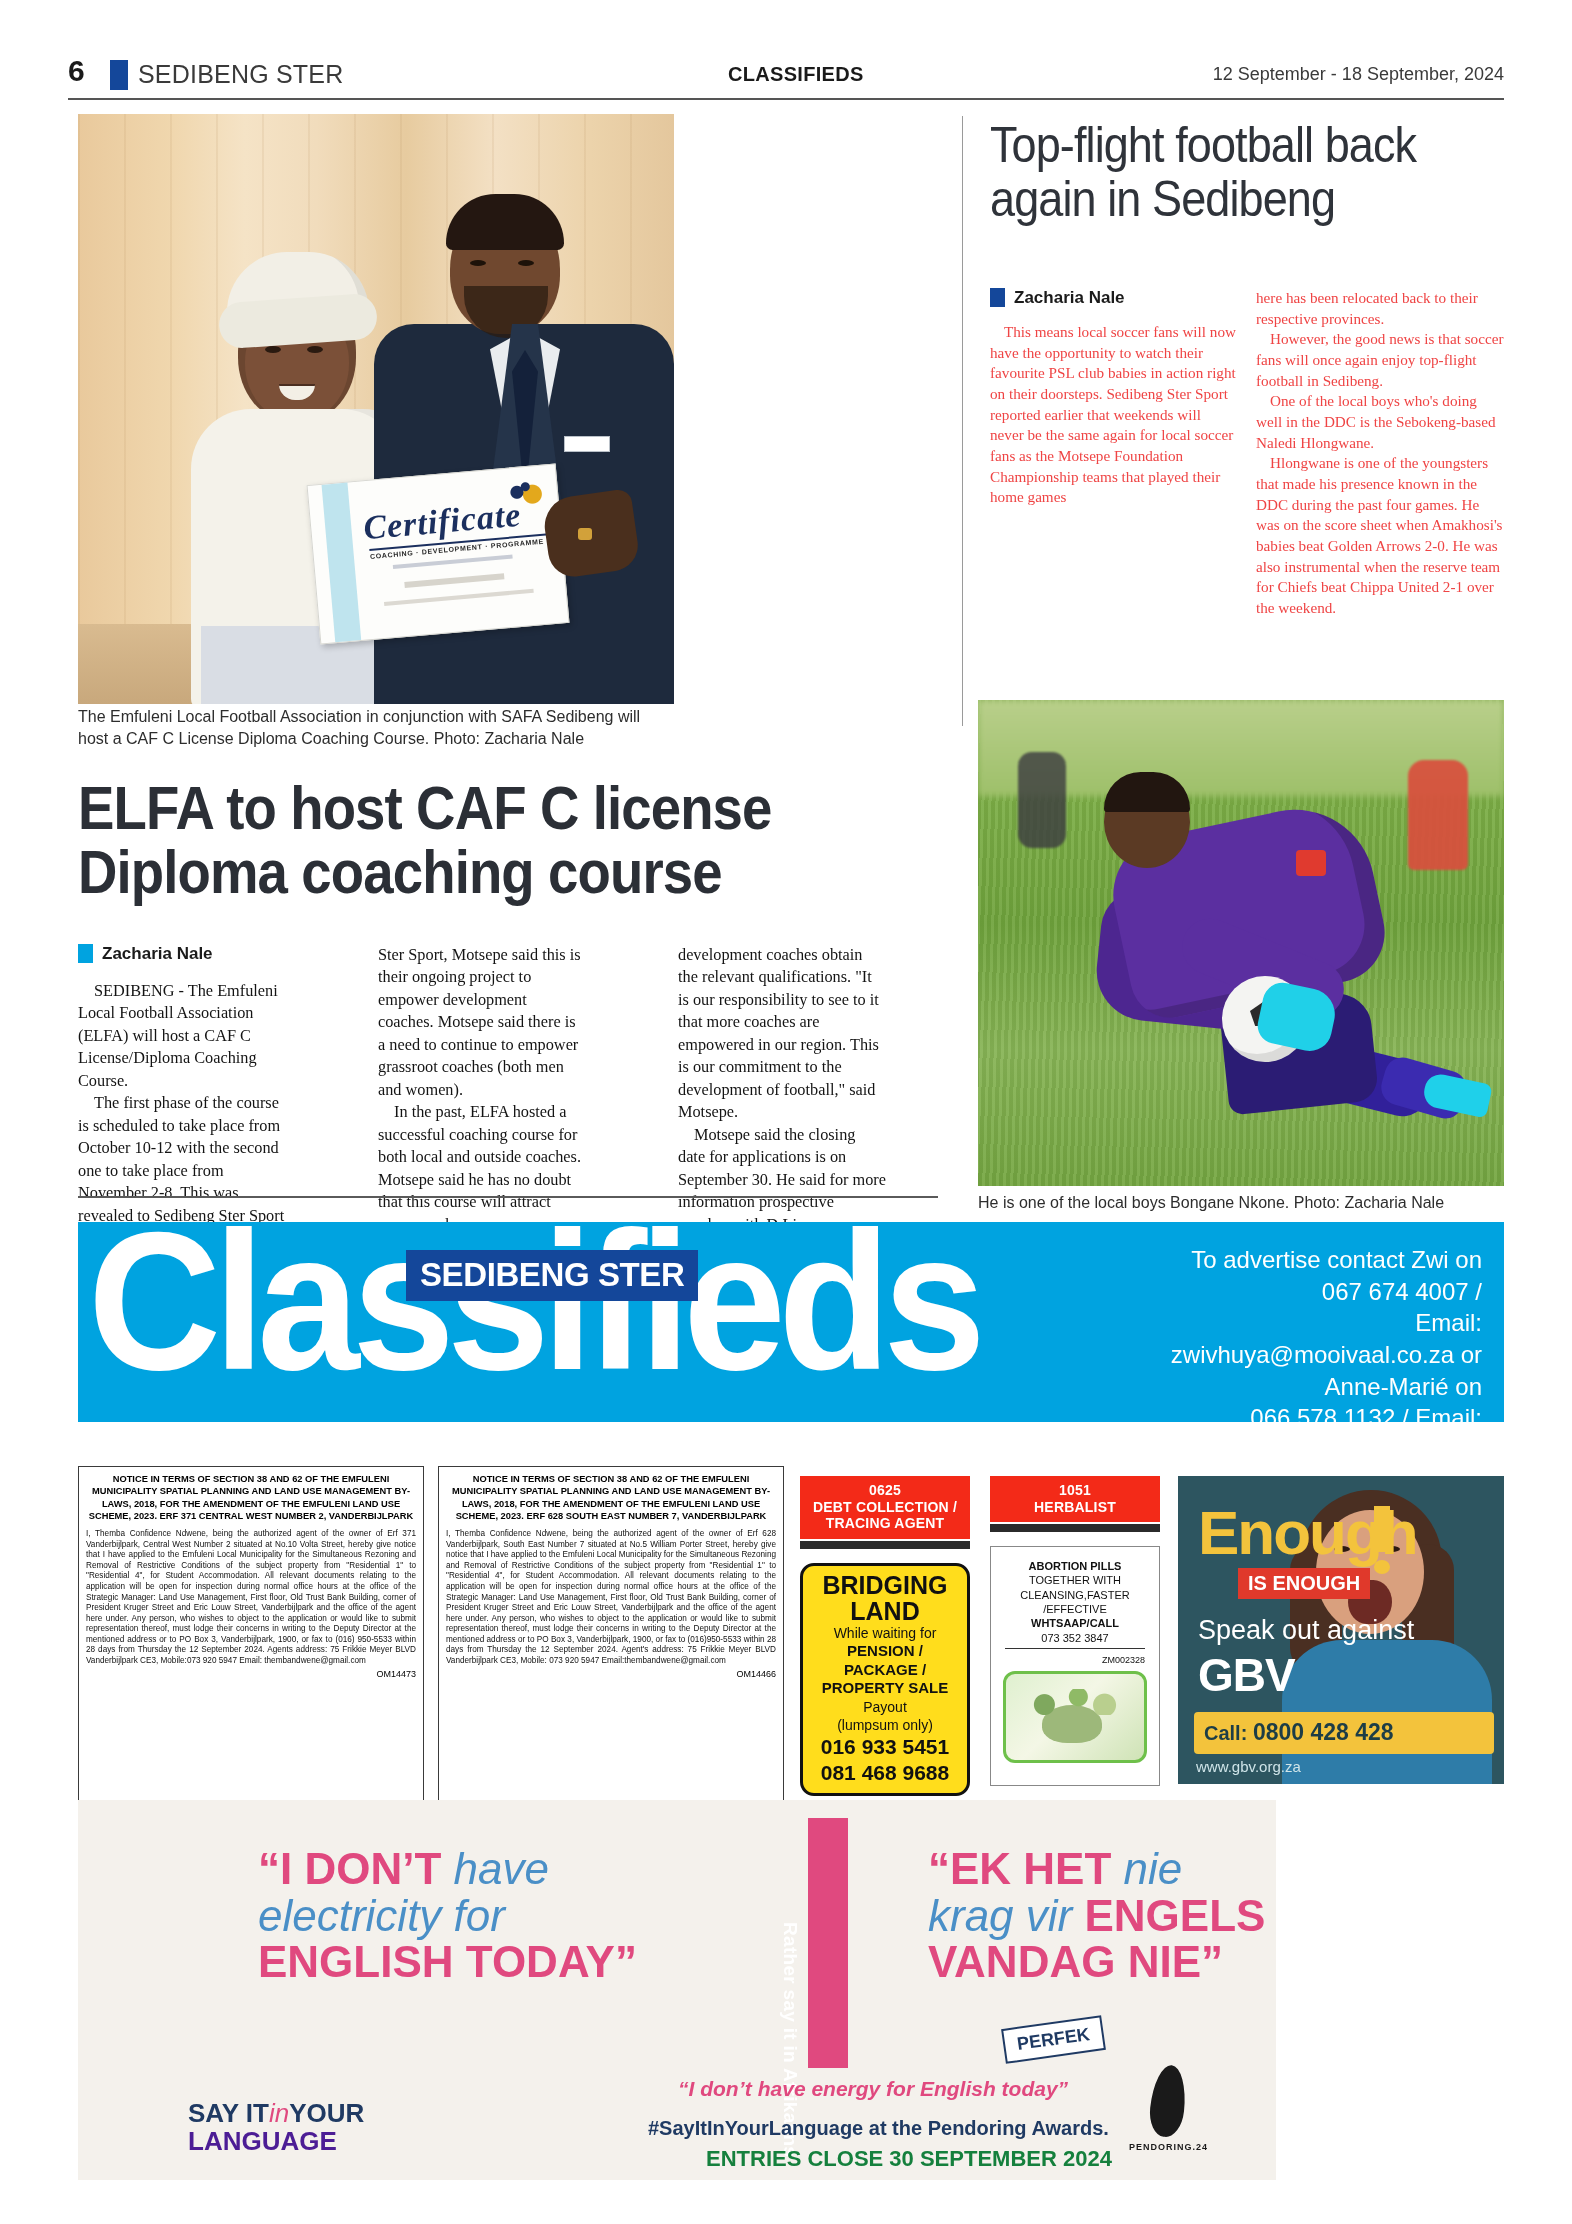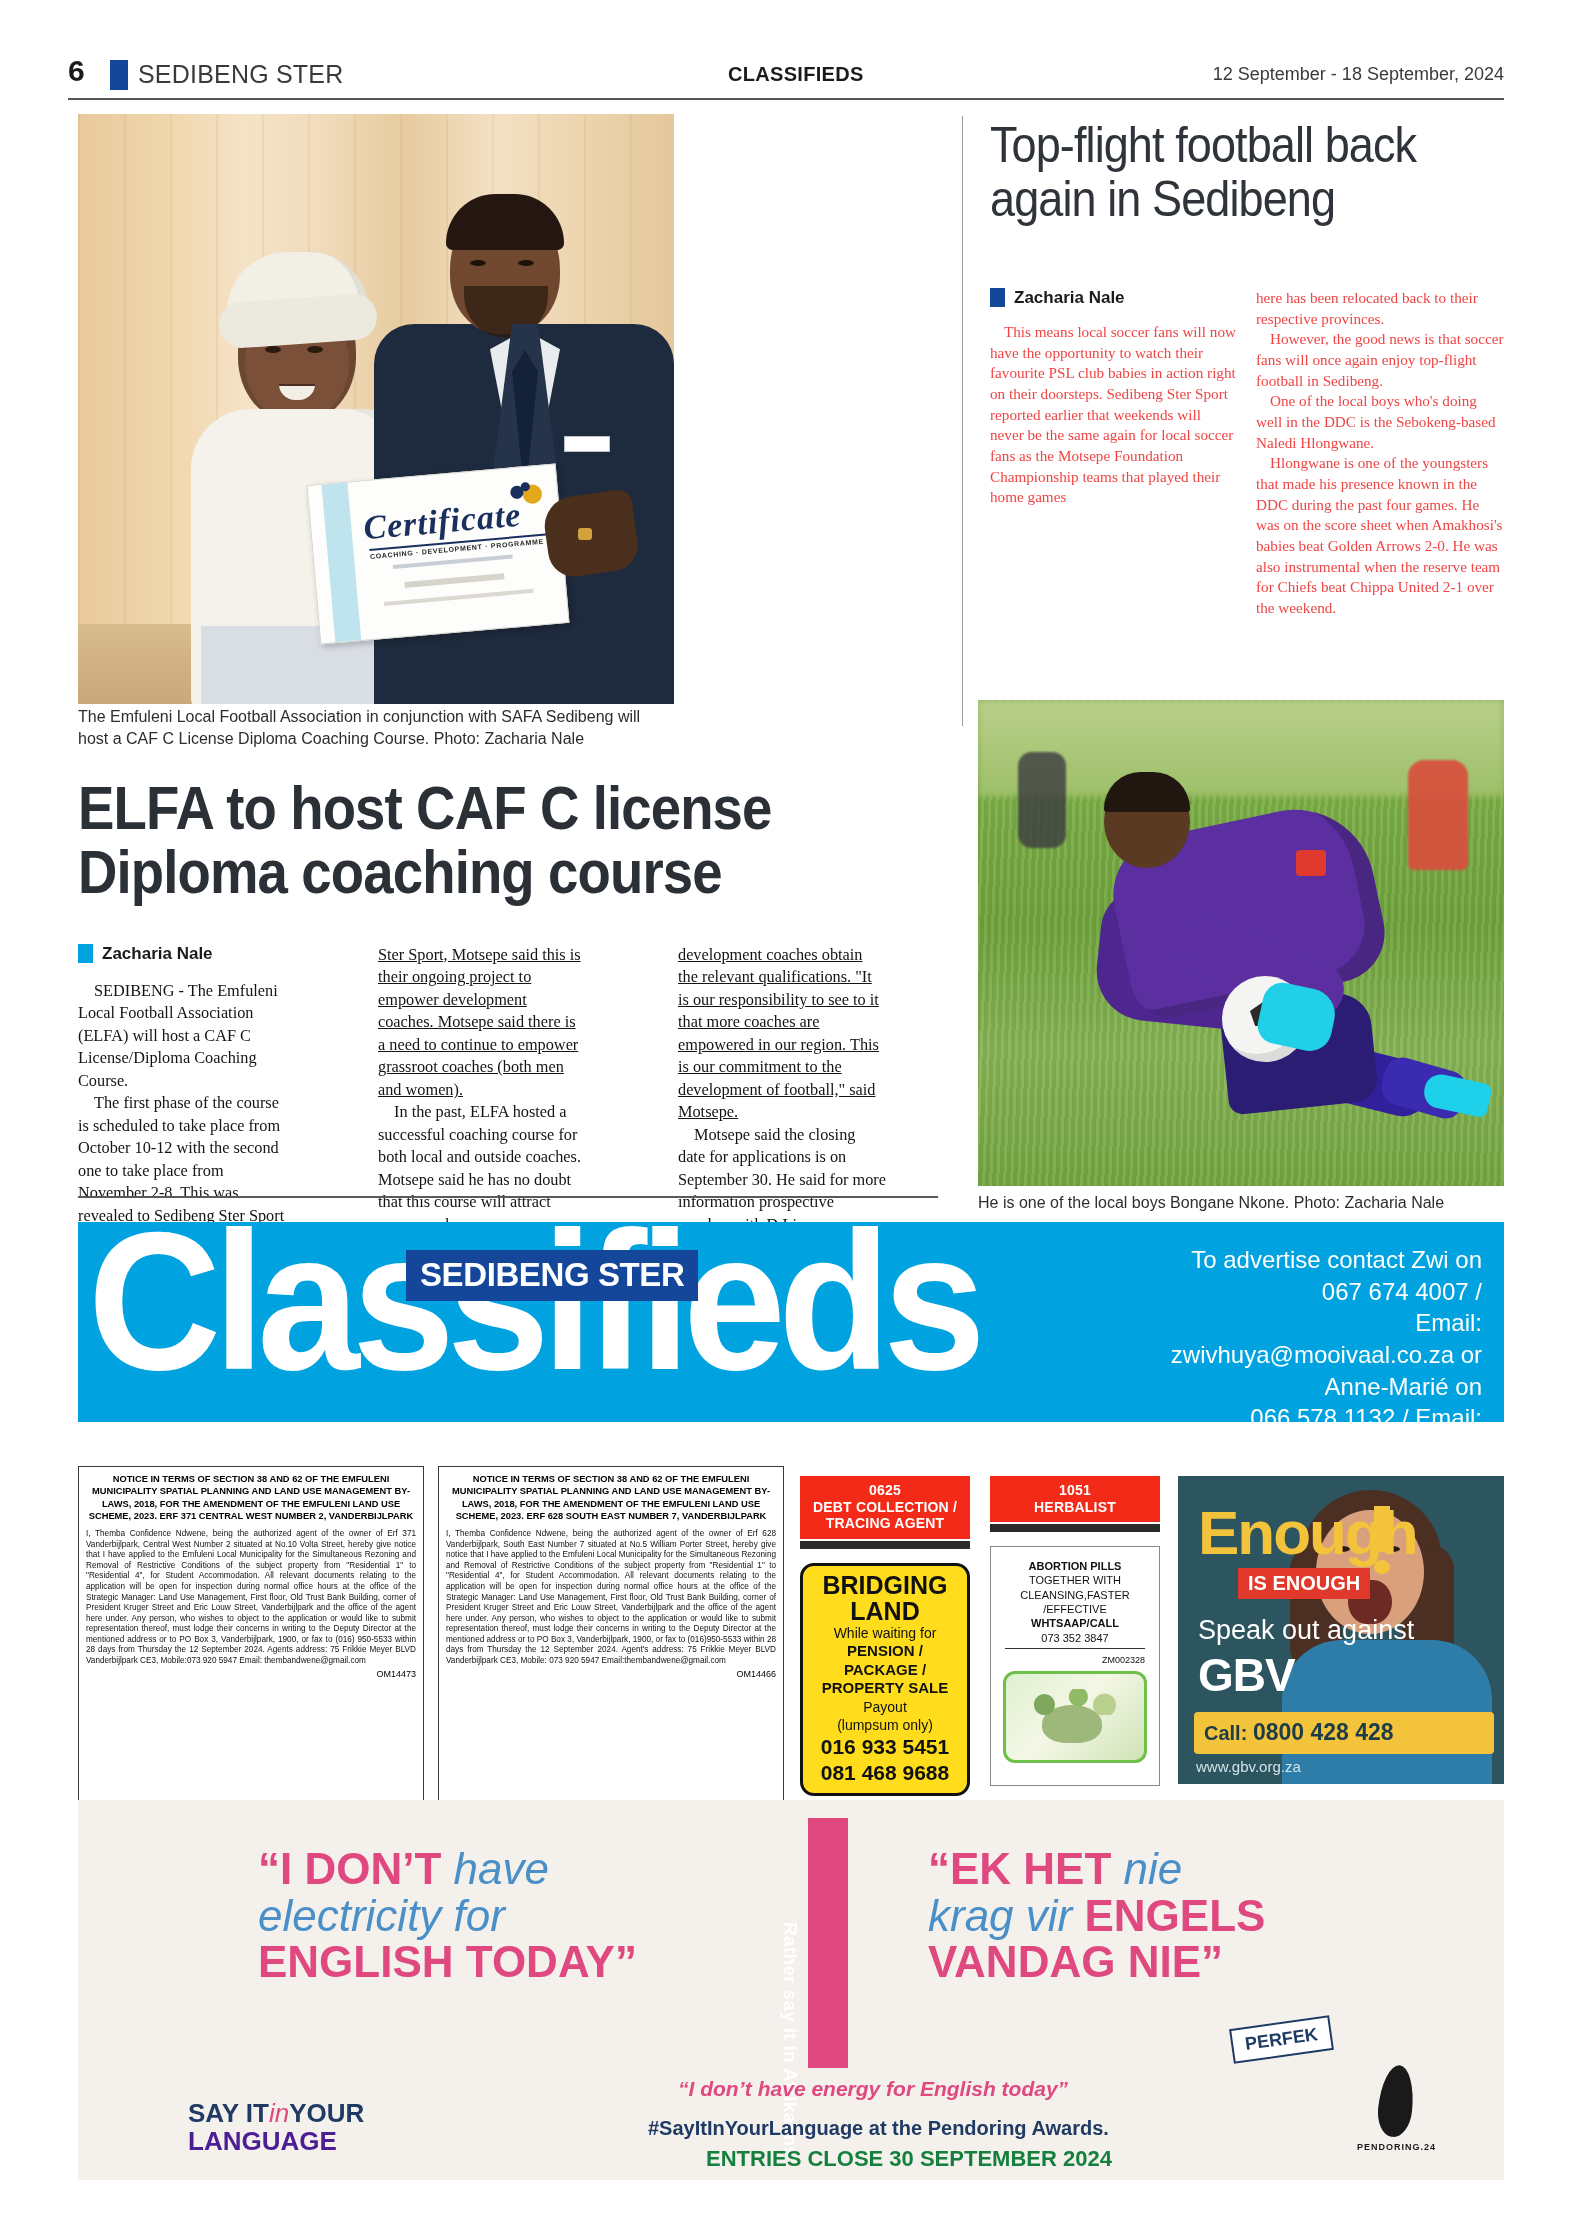--- a/index.html
+++ b/index.html
@@ -102,21 +102,21 @@
      color:#2f333a; transform:scaleX(.9); transform-origin:left top;}
   .vrule { position:absolute; background:#9a9a9a; width:1px; }
 
   .byline { position:absolute; display:flex; align-items:center; gap:9px;
      font:bold 17px/1 "Liberation Sans", sans-serif; color:#1b1b1b;}
   .byline .sq { width:15px; height:19px; background:#00a3e0; display:block;}
 
   .col { position:absolute; font-family:"Liberation Serif", serif; font-size:16.3px;
      line-height:1.38; color:#141414; text-align:left; }
   .col p { text-indent:16px; margin:0; }
-  .col p.noind { text-indent:0;text-decoration:underline; }
+  .col p.noind { text-indent:0; }
 
   .col-sm { position:absolute; font-family:"Liberation Serif", serif; font-size:15.2px;
      line-height:1.36; color:#ef4444; }
   .col-sm p { text-indent:14px; margin:0;}
   .col-sm p.noind { text-indent:0;}
 
   .hr-thin { position:absolute; background:#5a5a5a; height:2px; }
 
   
   .cbanner { position:absolute; left:78px; top:1222px; width:1426px; height:200px; background:#00a3e0; overflow:hidden;}
@@ -173,21 +173,21 @@
   .gbv-w-head{ position:absolute; left:56px; top:26px; width:108px; height:124px; border-radius:50%; background:#d9a07e;}
   .gbv-w-hair{ position:absolute; left:40px; top:6px; width:142px; height:104px; border-radius:72px 72px 20px 20px; background:#4a2f22;}
   .gbv-w-hair2{position:absolute; left:30px; top:60px; width:52px; height:130px; border-radius:26px; background:#4a2f22;}
   .gbv-w-hair3{position:absolute; left:142px; top:60px; width:52px; height:130px; border-radius:26px; background:#4a2f22;}
   .gbv-w-mouth{position:absolute; left:88px; top:96px; width:44px; height:44px; border-radius:22px/26px; background:#6d2a24;}
   .gbv-w-eye1{ position:absolute; left:74px; top:62px; width:16px; height:6px; background:#2c1a12; border-radius:50%;}
   .gbv-w-eye2{ position:absolute; left:124px; top:62px; width:16px; height:6px; background:#2c1a12; border-radius:50%;}
   .gbv-w-body{ position:absolute; left:22px; top:156px; width:210px; height:150px; background:#2e7ca8; border-radius:60px 60px 0 0;}
 
   
-  .pend { position:absolute; left:78px; top:1800px; width:1426px; height:380px; background:#f4f1ec; overflow:hidden;}
+  .pend { position:absolute; left:78px; top:1800px; width:1198px; height:380px; background:#f4f1ec; overflow:hidden;}
   .pend-q1 { position:absolute; left:180px; top:46px; font:italic 700 44px/1.06 "Liberation Sans", sans-serif; color:#1f3a63;}
   .pend-q1 .pink { color:#e0497f; font-style:normal; }
   .pend-q1 .blue { color:#4a8fc7; font-style:italic; font-weight:400;}
   .pend-q1 .sc   { color:#4a8fc7; font-style:italic; font-weight:400;}
   .pend-band { position:absolute; left:730px; top:18px; width:40px; height:250px; background:#e0497f; color:#fff;
      font:bold 19px/40px "Liberation Sans", sans-serif; text-align:center; letter-spacing:.3px;}
   .pend-band span{ display:block; transform:rotate(90deg) translate(104px,-2px); transform-origin:left top; white-space:nowrap;}
   .pend-q2 { position:absolute; left:850px; top:46px; font:italic 700 44px/1.06 "Liberation Sans", sans-serif; color:#1f3a63;}
   .pend-q2 .pink { color:#e0497f; font-style:normal;}
   .pend-q2 .blue { color:#4a8fc7; font-style:italic; font-weight:400;}

